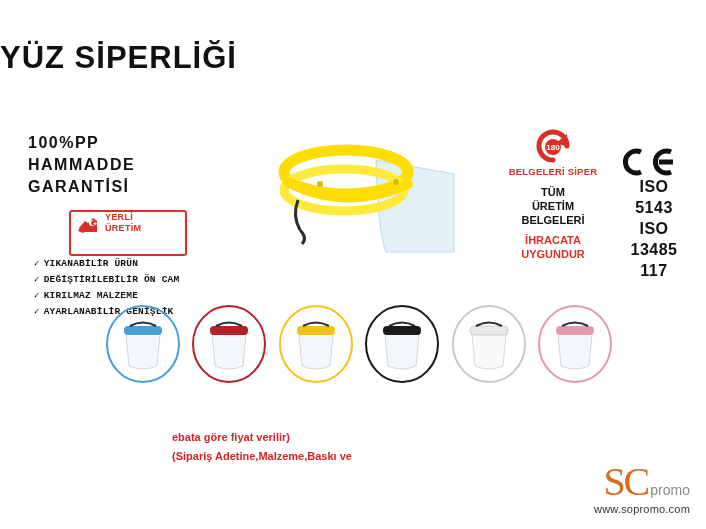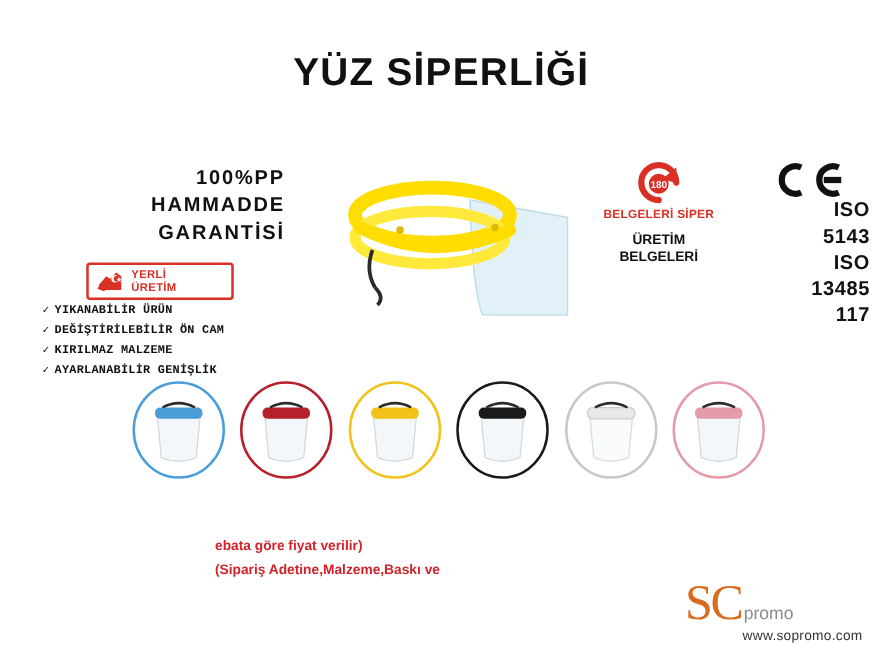--- a/index.html
+++ b/index.html
@@ -9,49 +9,48 @@
     background: #ffffff;
     font-family: "Liberation Sans", sans-serif;
     position: relative;
     overflow: hidden;
   }
 
   
   .title {
     position: absolute;
     top: 40px; left: 0; width: 100%;
-    text-align: center;
+    text-align: left;
     font-size: 31px;
     font-weight: bold;
     letter-spacing: 1px;
     color: #111;
   }
 
   
   .left-block {
     position: absolute;
     left: 28px; top: 132px;
     width: 200px;
   }
   .pp-line {
-    text-align: right;
+    text-align: left;
     font-size: 16px;
     font-weight: bold;
     letter-spacing: 1.5px;
     color: #111;
     line-height: 22px;
   }
   .yerli-badge {
     margin: 12px auto 0 auto;
     width: 118px;
-    height: 30px;
+    height: 46px;
     border: 2px solid #d93025;
     border-radius: 3px;
     display: flex;
-    align-items: center;
     padding-left: 4px;
     background: #fff;
   }
   .yerli-icon { width: 26px; height: 26px; flex: 0 0 26px; }
   .yerli-text {
     margin-left: 4px;
     color: #d93025;
     font-size: 9px;
     font-weight: bold;
     line-height: 11px;
@@ -74,21 +73,21 @@
   
   .product {
     position: absolute;
     left: 258px; top: 112px;
     width: 220px; height: 160px;
   }
 
   
   .right-block {
     position: absolute;
-    left: 472px; top: 128px;
+    left: 498px; top: 128px;
     width: 110px;
     text-align: center;
   }
   .rot-icon { margin: 0 auto 2px auto; width: 44px; height: 36px; }
   .hareketli {
     color: #d93025;
     font-size: 9.5px;
     font-weight: bold;
     letter-spacing: .2px;
   }
@@ -103,23 +102,23 @@
     margin-top: 6px;
     color: #d93025;
     font-size: 11px;
     font-weight: bold;
     line-height: 14px;
   }
 
   
   .standards {
     position: absolute;
-    left: 612px; top: 128px;
+    left: 612px; top: 146px;
     width: 84px;
-    text-align: right;
+    text-align: center;
   }
   .ce-mark { height: 30px; }
   .ce-mark svg { display:block; margin: 0 auto; }
   .std-line {
     font-size: 16px;
     font-weight: bold;
     color: #111;
     line-height: 21px;
     letter-spacing: .5px;
   }
@@ -145,21 +144,21 @@
     font-weight: bold;
     line-height: 19px;
   }
 
   
   .logo {
     position: absolute;
     right: 16px; bottom: 14px;
     text-align: right;
   }
-  .logo-mark { display: flex; align-items: baseline; }
+  .logo-mark { display: flex; align-items: baseline; justify-content: flex-end; }
   .logo-sc {
     font-family: "Liberation Serif", serif;
     font-size: 40px;
     color: #d96b1e;
     letter-spacing: -2px;
     line-height: 38px;
   }
   .logo-promo {
     font-family: "Liberation Sans", sans-serif;
     font-size: 14px;
@@ -230,22 +229,27 @@
     <svg viewBox="0 0 44 36" width="44" height="36">
       <path d="M36 18 A14 14 0 1 0 22 32" fill="none" stroke="#d93025" stroke-width="5" stroke-linecap="round"></path>
       <path d="M36 6 L37 19 L25 15 Z" fill="#d93025"></path>
       <text x="22" y="22" font-family="Liberation Sans, sans-serif" font-size="8" font-weight="bold" fill="#ffffff" text-anchor="middle">180</text>
       <circle cx="22" cy="19" r="8" fill="#d93025"></circle>
       <text x="22" y="22" font-family="Liberation Sans, sans-serif" font-size="8" font-weight="bold" fill="#ffffff" text-anchor="middle">180</text>
     </svg>
   </div>
   <div class="hareketli">BELGELERİ SİPER</div>
   <div class="cert-lines">
+    <div>TÜM</div>
     <div>ÜRETİM</div>
     <div>BELGELERİ</div>
+  </div>
+  <div class="ihracat">
+    <div>İHRACATA</div>
+    <div>UYGUNDUR</div>
   </div>
 </div>
 
 <div class="standards">
   <div class="ce-mark">
     <svg viewBox="0 0 70 30" width="70" height="30">
       <path d="M22 6 A11 11 0 1 0 22 26" fill="none" stroke="#111" stroke-width="5"></path>
       <path d="M52 6 A11 11 0 1 0 52 26" fill="none" stroke="#111" stroke-width="5"></path>
       <rect x="40" y="13.5" width="14" height="5" fill="#111"></rect>
     </svg>

